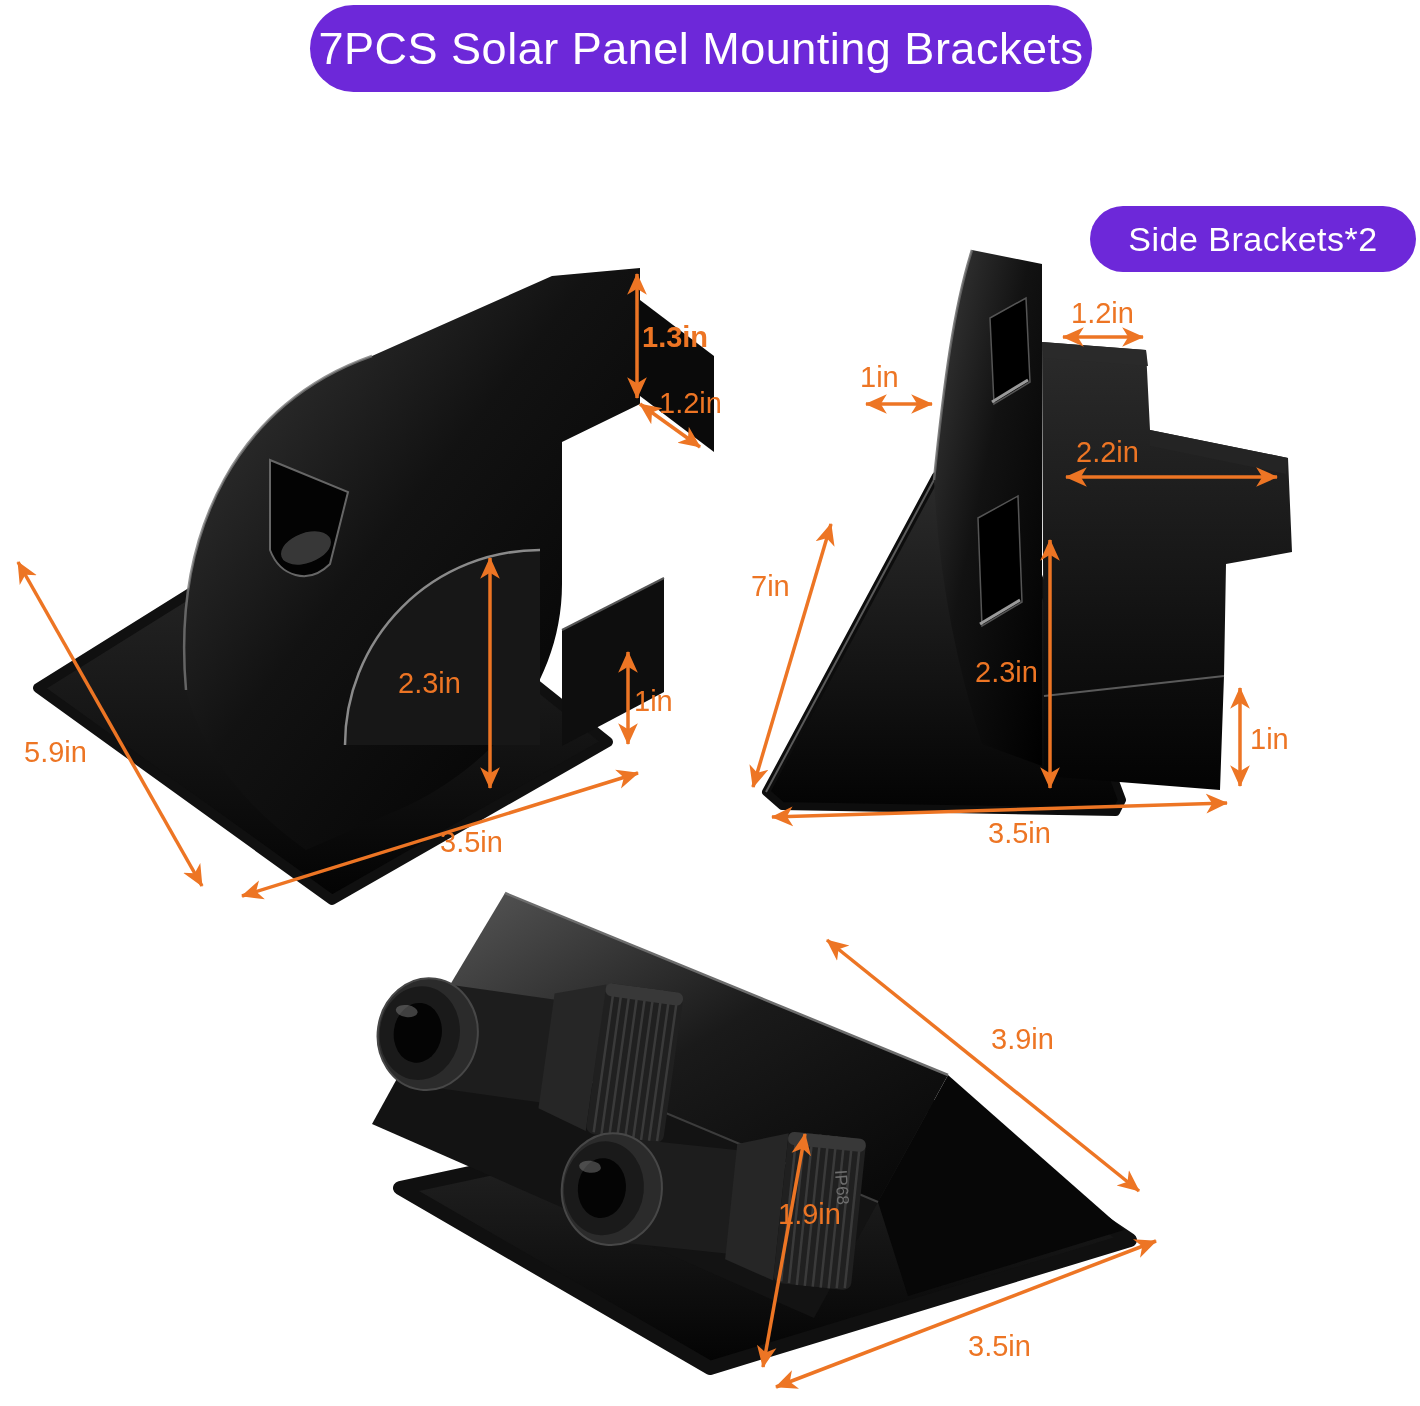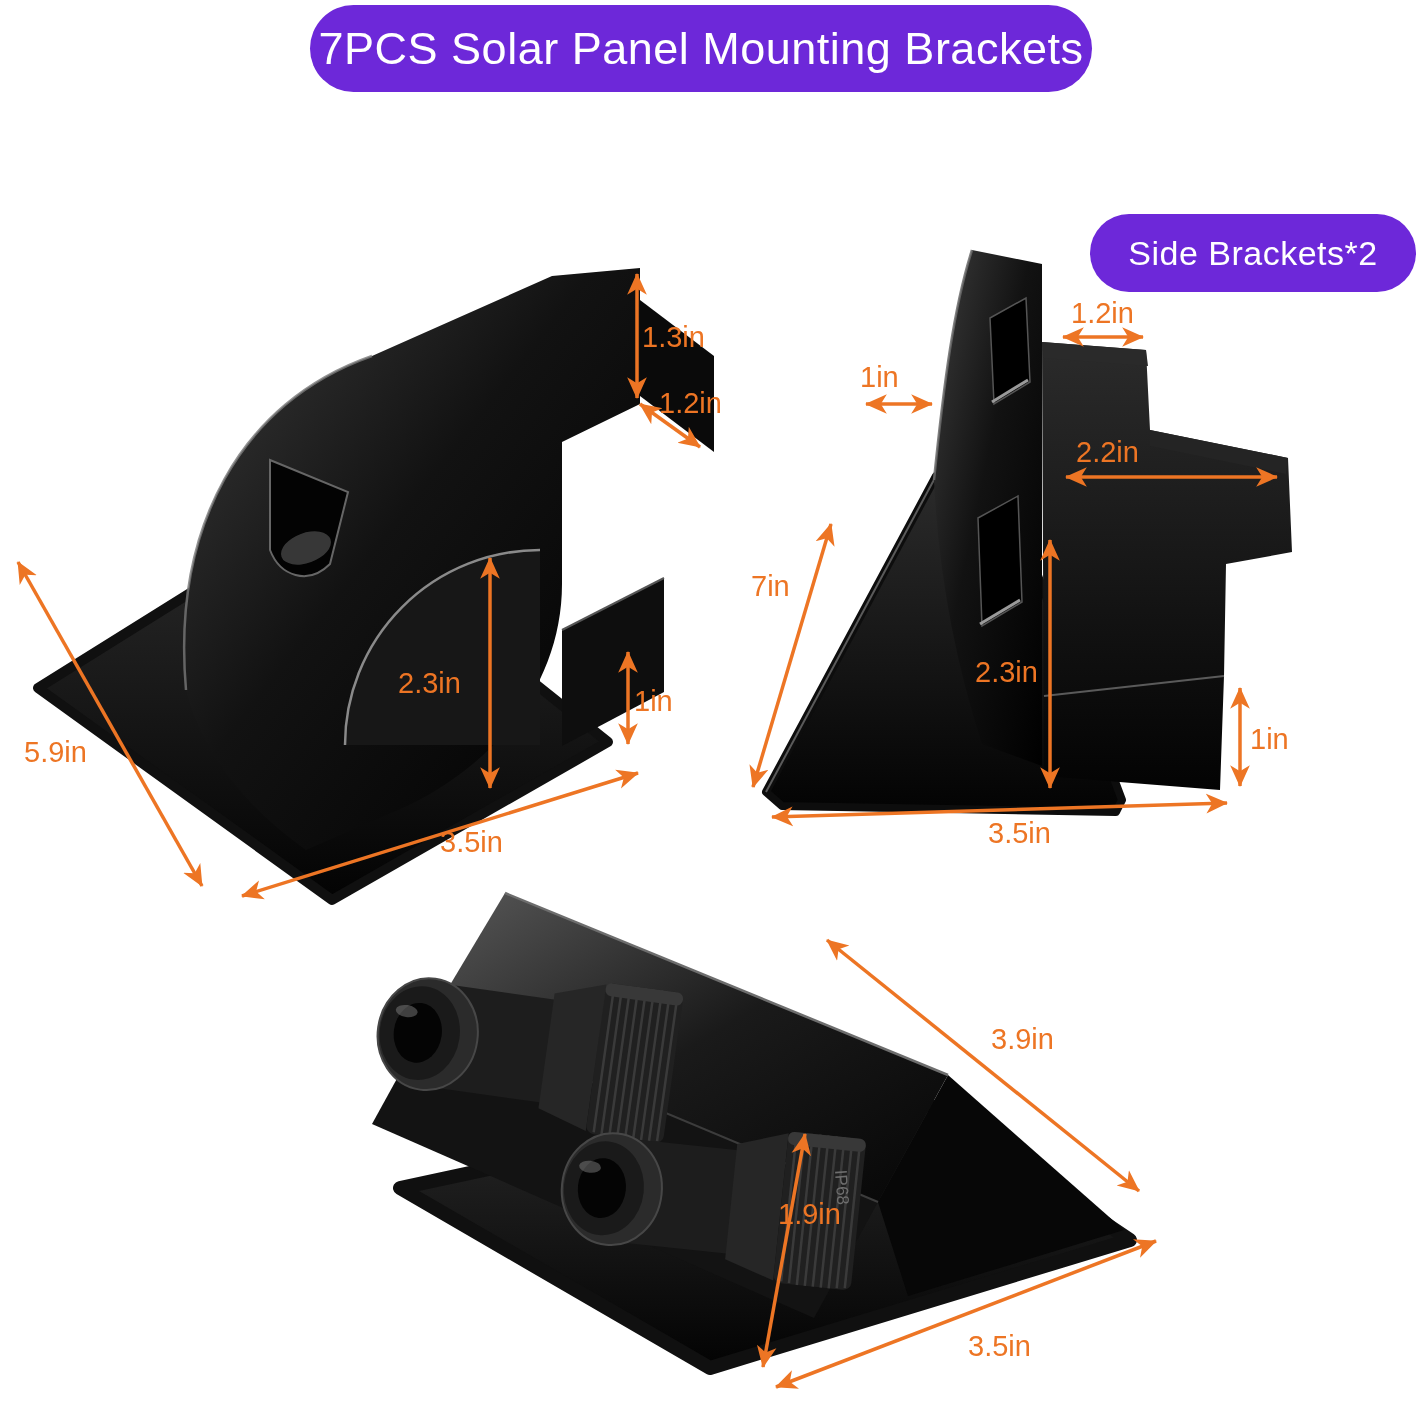--- a/index.html
+++ b/index.html
@@ -8,21 +8,21 @@
     overflow:hidden;font-family:"Liberation Sans",sans-serif;
   }
   svg.scene{position:absolute;left:0;top:0;}
   .pill{
     position:absolute;background:#6d28d9;color:#FFFFFF;border-radius:999px;
     display:flex;align-items:center;justify-content:center;white-space:nowrap;
     letter-spacing:0.5px;
   }
   #banner{left:310px;top:5px;width:782px;height:87px;font-size:45px;}
   #label-corner{left:8px;top:196px;width:332px;height:66px;font-size:34px;}
-  #label-side{left:1090px;top:206px;width:326px;height:78px;font-size:34px;margin-top:8px;}
+  #label-side{left:1090px;top:206px;width:326px;height:66px;font-size:34px;}
   #label-gland{left:100px;top:1330px;width:548px;height:70px;font-size:40px;}
   .dim{
     position:absolute;color:#ED7524;font-size:29px;line-height:1.1;
     white-space:nowrap;
   }
 </style>
 </head>
 <body>
 
 <div class="canvas">
@@ -134,21 +134,21 @@
 
       <line x1="827" y1="940" x2="1139" y2="1191" marker-start="url(#ah)" marker-end="url(#ah)"></line>
       <line x1="805" y1="1134" x2="763" y2="1367" marker-start="url(#ah)" marker-end="url(#ah)"></line>
       <line x1="776" y1="1387" x2="1156" y2="1241" marker-start="url(#ah)" marker-end="url(#ah)"></line>
     </g>
   </svg>
 
   <div class="pill" id="banner">7PCS Solar Panel Mounting Brackets</div>
   <div class="pill" id="label-side">Side Brackets*2</div>
 
-  <div class="dim" style="left:642px;top:322px;">1.3in</div>
+  <div class="dim" style="left:642px;top:322px;font-weight:bold;">1.3in</div>
   <div class="dim" style="left:659px;top:388px;">1.2in</div>
   <div class="dim" style="left:398px;top:668px;">2.3in</div>
   <div class="dim" style="left:634px;top:686px;">1in</div>
   <div class="dim" style="left:24px;top:737px;">5.9in</div>
   <div class="dim" style="left:440px;top:827px;">3.5in</div>
 
   <div class="dim" style="left:860px;top:362px;">1in</div>
   <div class="dim" style="left:1071px;top:298px;">1.2in</div>
   <div class="dim" style="left:1076px;top:437px;">2.2in</div>
   <div class="dim" style="left:751px;top:571px;">7in</div>

